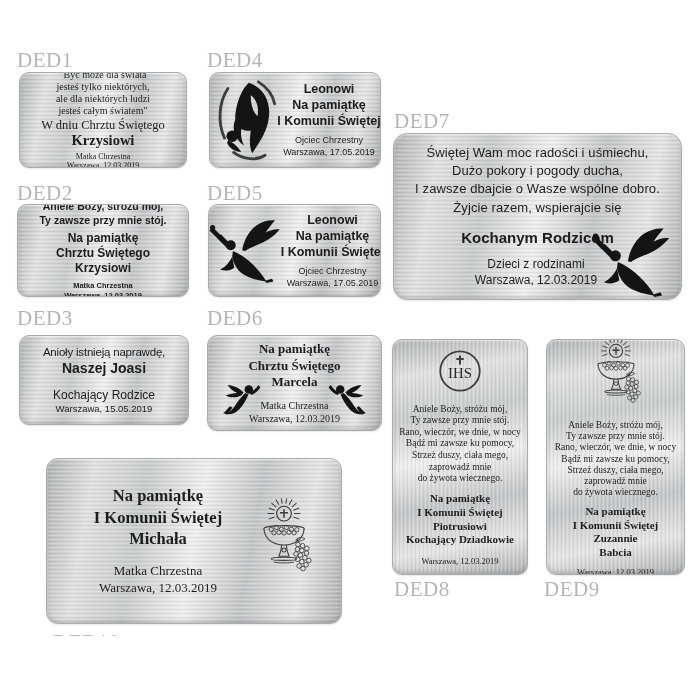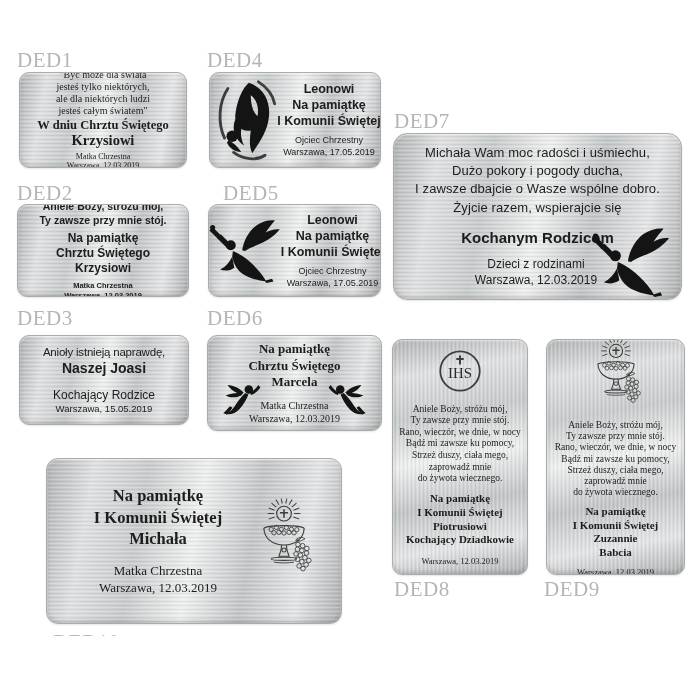--- a/index.html
+++ b/index.html
@@ -18,21 +18,21 @@
   .plate.vbrush{background:
            repeating-linear-gradient(to right, rgba(255,255,255,.20) 0 1px, rgba(0,0,0,0) 1px 2px,
              rgba(0,0,0,.055) 2px 3px, rgba(0,0,0,0) 3px 4px),
            linear-gradient(170deg,#b2b5b7 0%,#dfe1e2 15%,#c9cccd 32%,#eeefef 50%,#c3c6c8 68%,#e4e5e6 85%,#aeb1b3 100%);}
   .serif{font-family:"Liberation Serif",serif;}
   .nowrap div{white-space:nowrap;}
 
   
   #ded1{left:19px;top:72px;width:168px;height:96px;}
   #ded1 .quote{font-size:10px;line-height:1.2;}
-  #ded1 .occ{font-size:12.5px;line-height:1.15;font-weight:bold;margin-top:1px;}
+  #ded1 .occ{font-size:12.5px;line-height:1.15;font-weight:normal;margin-top:1px;}
   #ded1 .name{font-size:14.5px;line-height:1.1;font-weight:bold;}
   #ded1 .foot{font-size:8px;line-height:1.18;margin-top:3px;}
   
   #ded2{left:17px;top:204px;width:172px;height:93px;font-family:"Liberation Sans",sans-serif;}
   #ded2 .verse{font-size:10.5px;line-height:1.32;font-weight:bold;}
   #ded2 .blk{font-size:12px;line-height:1.24;font-weight:bold;margin-top:3px;}
   #ded2 .foot{font-size:7.5px;line-height:1.3;font-weight:bold;margin-top:6px;}
   
   #ded3{left:19px;top:335px;width:170px;height:90px;font-family:"Liberation Sans",sans-serif;}
   #ded3 .verse{font-size:11.5px;line-height:1.28;letter-spacing:-0.2px;}
@@ -83,21 +83,21 @@
 </style>
 </head>
 <body>
 
 <div class="canvas">
 
   <div class="ded-label" style="left:17px;top:48px;">DED1</div>
   <div class="ded-label" style="left:207px;top:48px;">DED4</div>
   <div class="ded-label" style="left:394px;top:109px;">DED7</div>
   <div class="ded-label" style="left:17px;top:181px;">DED2</div>
-  <div class="ded-label" style="left:207px;top:181px;margin-left:16px;">DED5</div>
+  <div class="ded-label" style="left:207px;top:181px;">DED5</div>
   <div class="ded-label" style="left:17px;top:306px;">DED3</div>
   <div class="ded-label" style="left:207px;top:306px;">DED6</div>
   <div class="ded-label" style="left:394px;top:577px;text-align:center;">DED8</div>
   <div class="ded-label" style="left:544px;top:577px;">DED9</div>
   <div class="ded-label" style="left:53px;top:630px;">DED10</div>
 
   <div class="plate serif" id="ded1">
     <div class="quote nowrap">
         <div>"Być może dla świata</div>
         <div>jesteś tylko niektórych,</div>
@@ -213,21 +213,21 @@
         <div>Marcela</div>
       </div>
     <div class="foot nowrap">
         <div>Matka Chrzestna</div>
         <div>Warszawa, 12.03.2019</div>
       </div>
   </div>
 
   <div class="plate" id="ded7">
     <div class="verse nowrap">
-        <div>Michała Wam moc radości i uśmiechu,</div>
+        <div>Świętej Wam moc radości i uśmiechu,</div>
         <div>Dużo pokory i pogody ducha,</div>
         <div>I zawsze dbajcie o Wasze wspólne dobro.</div>
         <div>Żyjcie razem, wspierajcie się</div>
       </div>
     <div class="title">Kochanym Rodzicom</div>
     <div class="foot nowrap">
         <div>Dzieci z rodzinami</div>
         <div>Warszawa, 12.03.2019</div>
       </div>
     <span class="angel">

